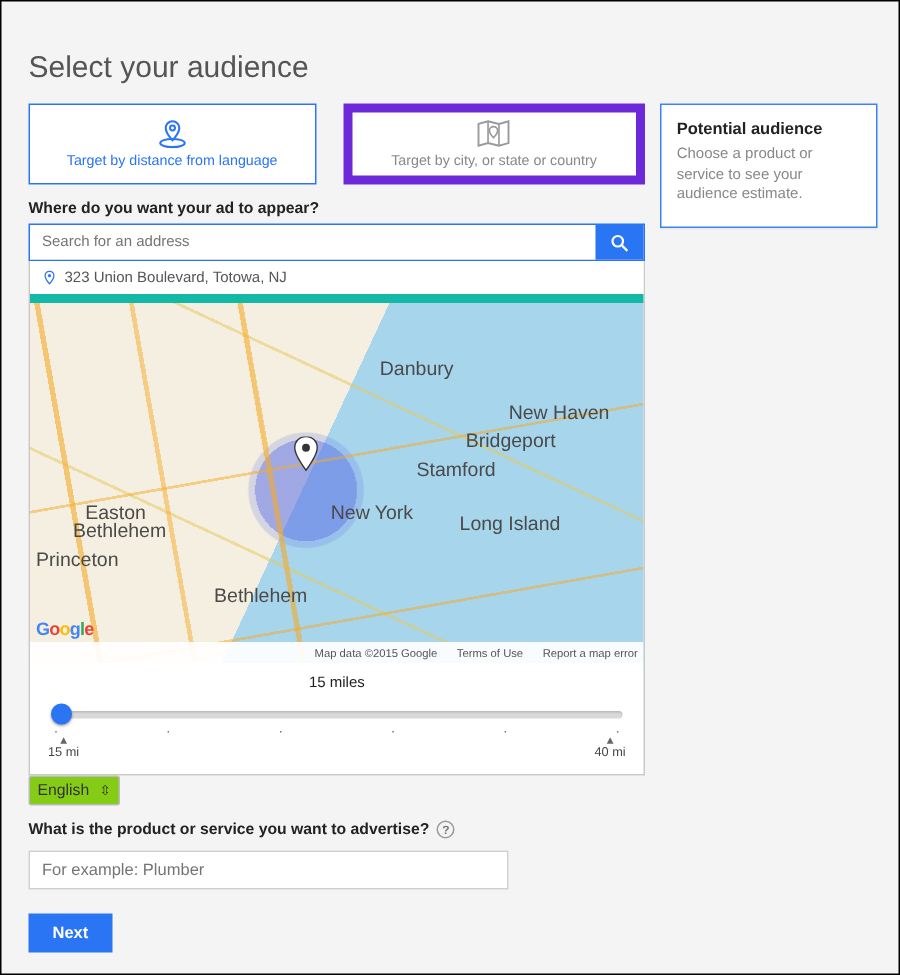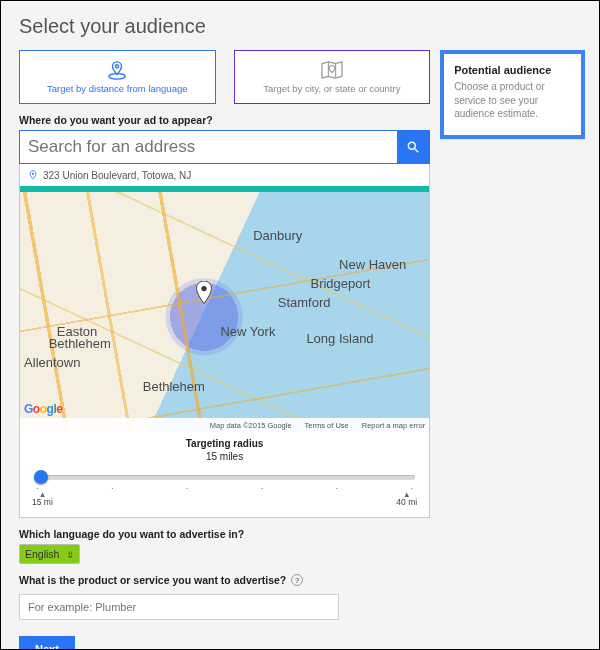--- a/index.html
+++ b/index.html
@@ -10,44 +10,45 @@
     color: #333;
     border: 1px solid #000;
     font-size: 11px;
     position: relative;
   }
   .page-title {
     font-size: 20px;
     font-weight: 400;
     color: #555;
     padding: 14px 0 0 18px;
+    margin-top: 19px;
   }
   .main { display: flex; padding: 12px 14px 0 18px; }
   .left { width: 420px; }
   .right { width: 148px; margin-left: 10px; }
   .tabs { display: flex; gap: 18px; }
   .tab {
     flex: 1;
     height: 54px;
     background: #fff;
-    border: 1px solid #6d28d9;
+    border: 6px solid #6d28d9;
     display: flex;
     flex-direction: column;
     align-items: center;
     justify-content: center;
     gap: 3px;
     cursor: pointer;
     font-size: 9.5px;
   }
   .tab.active { border: 1.5px solid #2a75f3; color: #2a75f3; }
   .tab.inactive { color: #888; }
   .label-row { font-size: 10.5px; font-weight: bold; color: #222; margin: 10px 0 4px 0; }
   .search-row { display: flex; border: 1px solid #2a75f3; }
   .search-row input {
-    flex: 1; border: none; outline: none; padding: 6px 8px; font-size: 17px;
+    flex: 1; border: none; outline: none; padding: 6px 8px; font-size: 10px;
     color: #888; background: #fff;
   }
   .search-btn {
     width: 32px; background: #2a75f3; display:flex; align-items:center; justify-content:center;
   }
   .map-panel { border: 1px solid #c9c9c9; border-top: none; background: #fff; }
   .addr-bar {
     padding: 5px 8px; font-size: 10px; color: #555;
     border-bottom: 6px solid #14b8a6;
     display:flex; align-items:center; gap:5px;
@@ -112,21 +113,21 @@
   }
   .prod-input {
     width: 320px; padding:6px 8px; font-size:11px; color:#999;
     border:1px solid #cfcfcf; background:#fff; margin-top:4px;
   }
   .next-btn {
     margin-top:16px; background:#2a75f3; color:#fff; border:none;
     padding:7px 16px; font-size:11px; font-weight:bold; cursor:pointer;
   }
   .side-card {
-    background:#fff; border:4px solid #3b82f6; padding:10px 10px 14px;
+    background:#fff; border:1px solid #3b82f6; padding:10px 10px 14px;
     box-shadow: 0 1px 1px rgba(0,0,0,0.04);
   }
   .side-card h4 { font-size:11px; font-weight:bold; color:#222; margin-bottom:4px;}
   .side-card p { font-size:10px; color:#888; line-height:1.35; }
 </style>
 </head>
 <body>
 
 <h1 class="page-title">Select your audience</h1>
 
@@ -175,62 +176,60 @@
 
       <div class="map">
         <div class="roads"></div>
         <span class="city-label" style="left:49%;top:55%">New York</span>
         <span class="city-label" style="left:63%;top:43%">Stamford</span>
         <span class="city-label" style="left:78%;top:27%">New Haven</span>
         <span class="city-label" style="left:57%;top:15%">Danbury</span>
         <span class="city-label" style="left:71%;top:35%">Bridgeport</span>
         <span class="city-label" style="left:70%;top:58%">Long Island</span>
         <span class="city-label" style="left:30%;top:78%">Bethlehem</span>
-        <span class="city-label" style="left:1%;top:68%">Allentown</span>
+        <span class="city-label" style="left:1%;top:68%">Princeton</span>
         <span class="city-label" style="left:9%;top:55%">Easton</span>
         <span class="city-label" style="left:7%;top:60%">Bethlehem</span>
 
         <svg class="center-pin" width="18" height="24" viewBox="0 0 24 32">
             <path d="M12 0C6 0 2 4.5 2 10c0 7 10 20 10 20s10-13 10-20C22 4.5 18 0 12 0z" fill="#fff" stroke="#333" stroke-width="1.2"></path>
             <circle cx="12" cy="10" r="3.5" fill="#333"></circle>
           </svg>
 
         <div class="google-logo"><span>G</span><span>o</span><span>o</span><span>g</span><span>l</span><span>e</span></div>
 
         <div class="map-footer">
           <span class="spacer"></span>
           <span>Map data ©2015 Google</span>
           <span>Terms of Use</span>
           <span>Report a map error</span>
         </div>
       </div>
 
       <div class="radius-block">
-        <div class="radius-title">Targeting radius</div>
         <div class="radius-value">15 miles</div>
         <div class="slider-wrap">
           <div class="slider-track"></div>
           <div class="slider-thumb"></div>
           <div class="slider-ticks">
             <span>·</span>
               <span>·</span>
               <span>·</span>
               <span>·</span>
               <span>·</span>
               <span>·</span>
           </div>
         </div>
         <div class="slider-ends">
           <div>15 mi</div>
           <div>40 mi</div>
         </div>
       </div>
     </div>
 
-    <div class="label-row">Which language do you want to advertise in?</div>
     <button class="lang-select">
       <span>English</span>
       <span style="margin-left:4px;font-size:9px;">⇳</span>
     </button>
 
     <div class="label-row prod-row">
       <span>What is the product or service you want to advertise?</span>
       <span class="help-icon">?</span>
     </div>
     <input class="prod-input" type="text" placeholder="For example: Plumber" style="">

